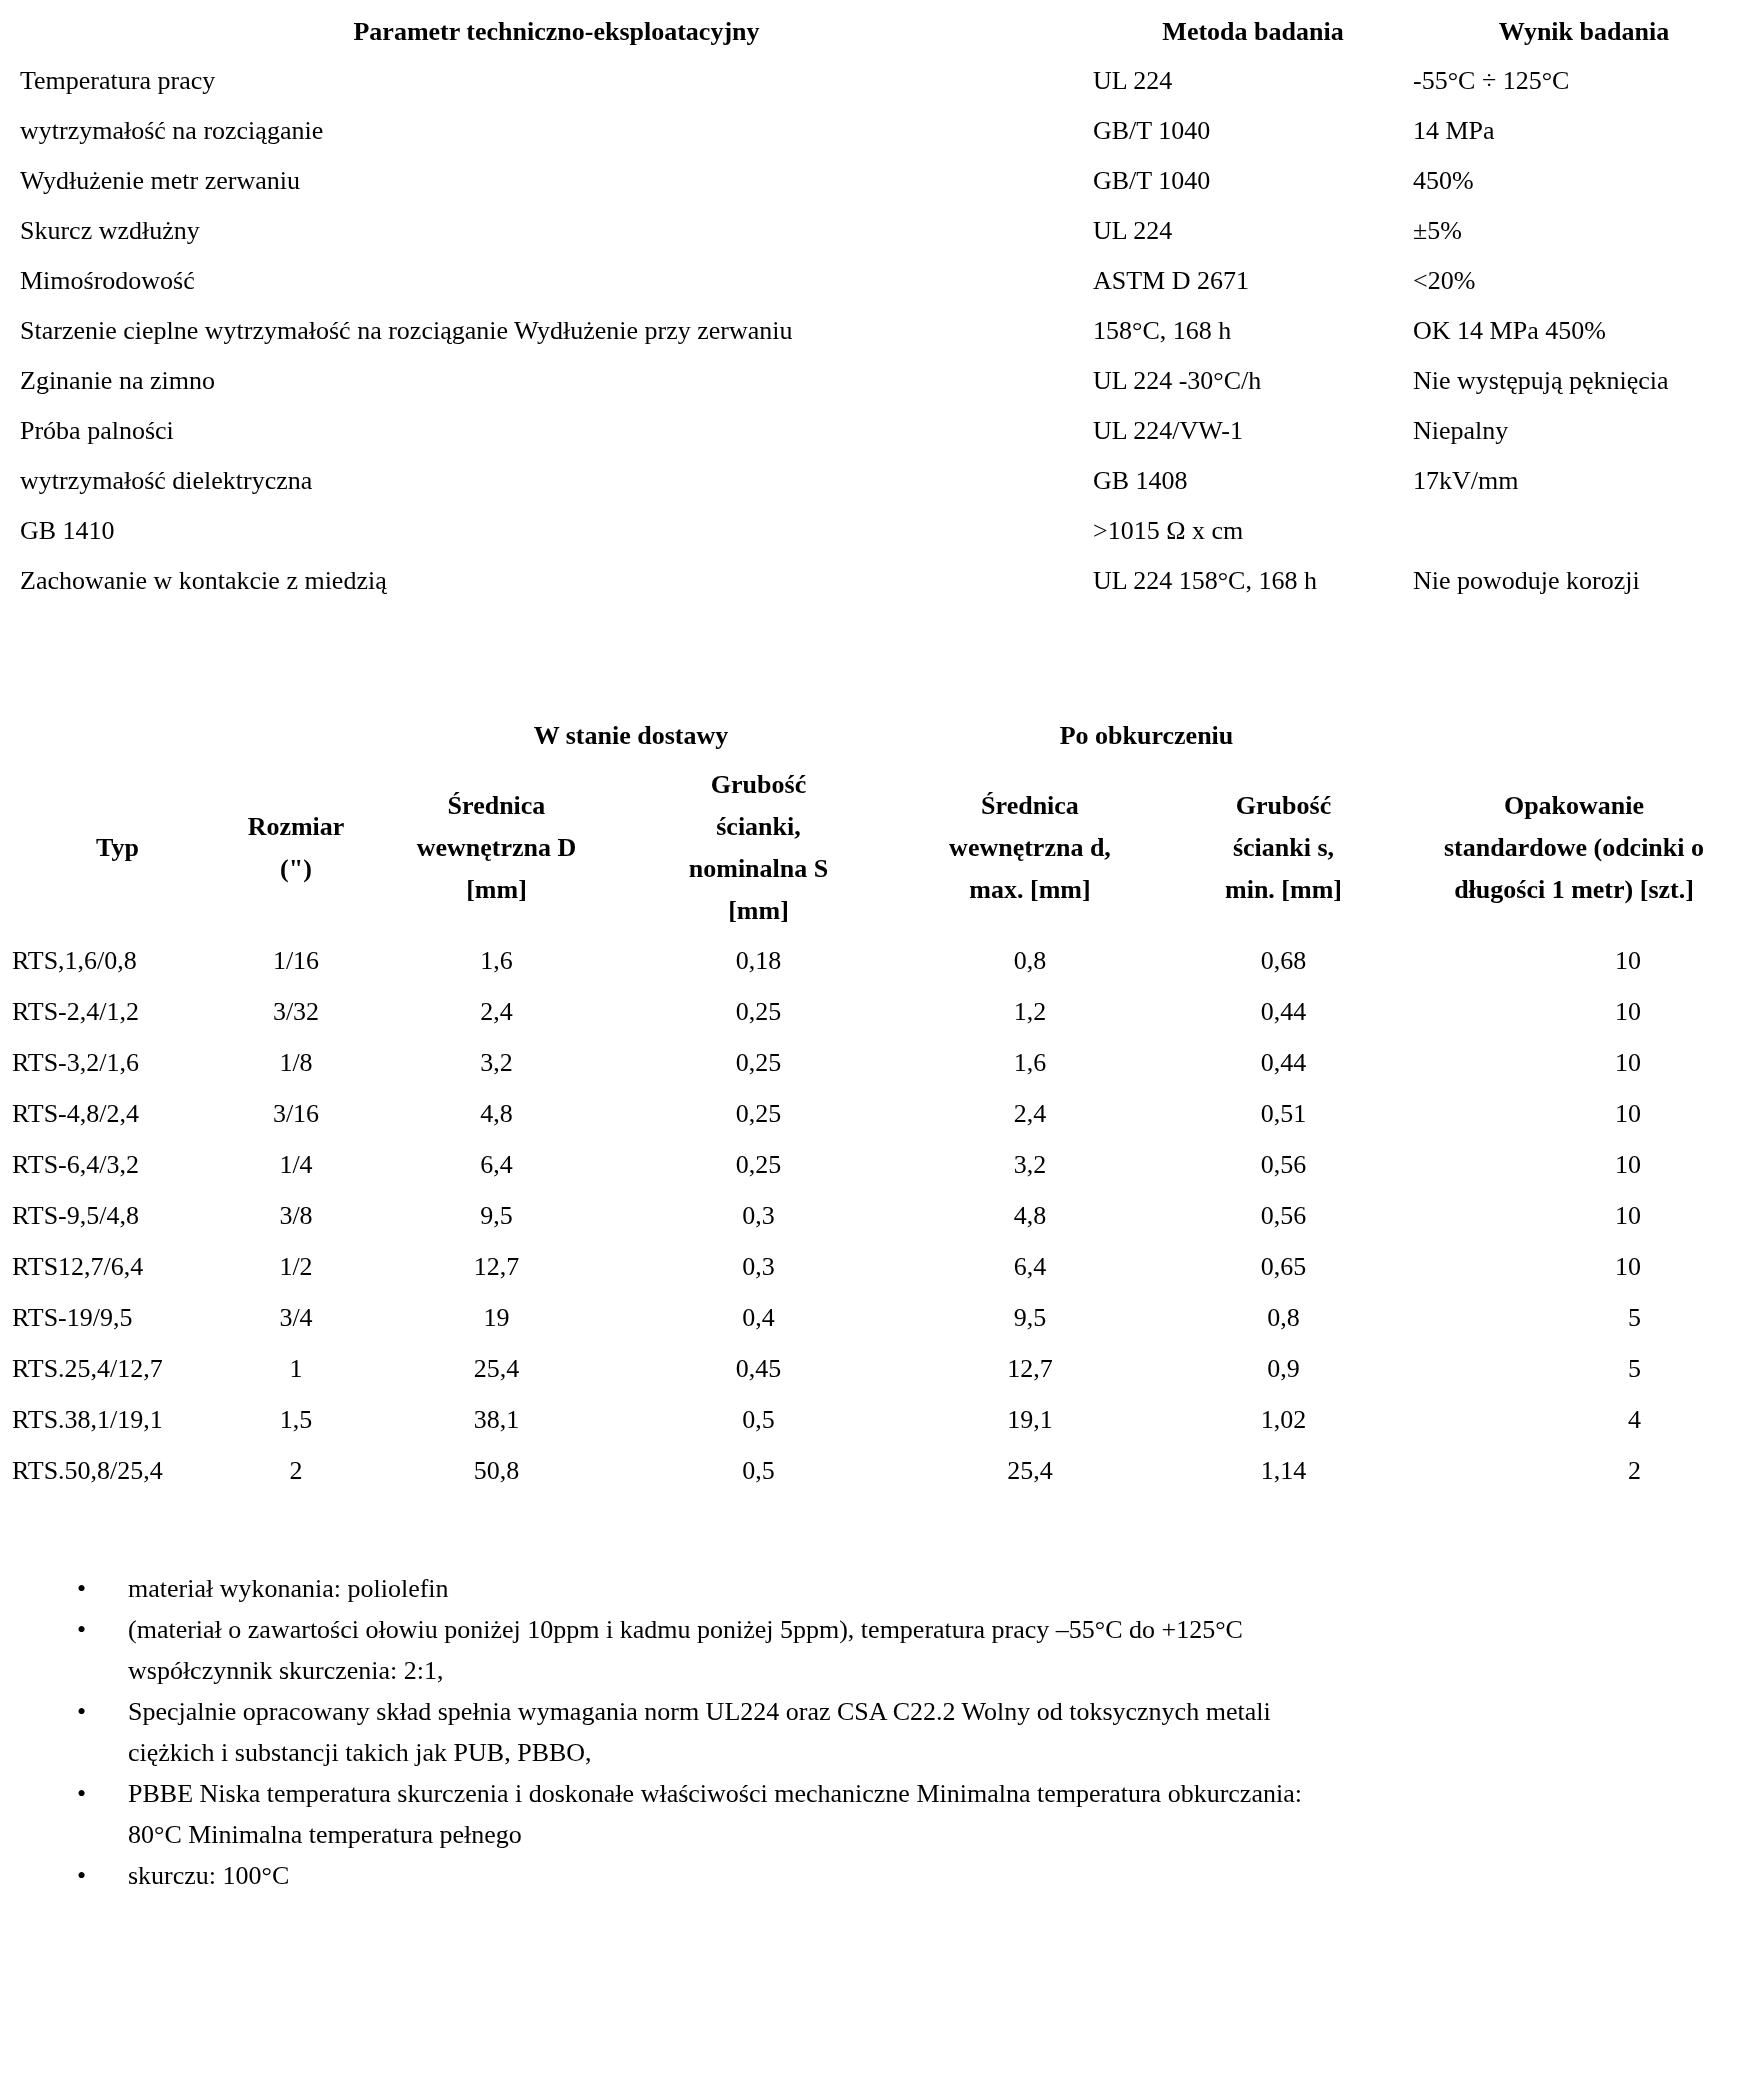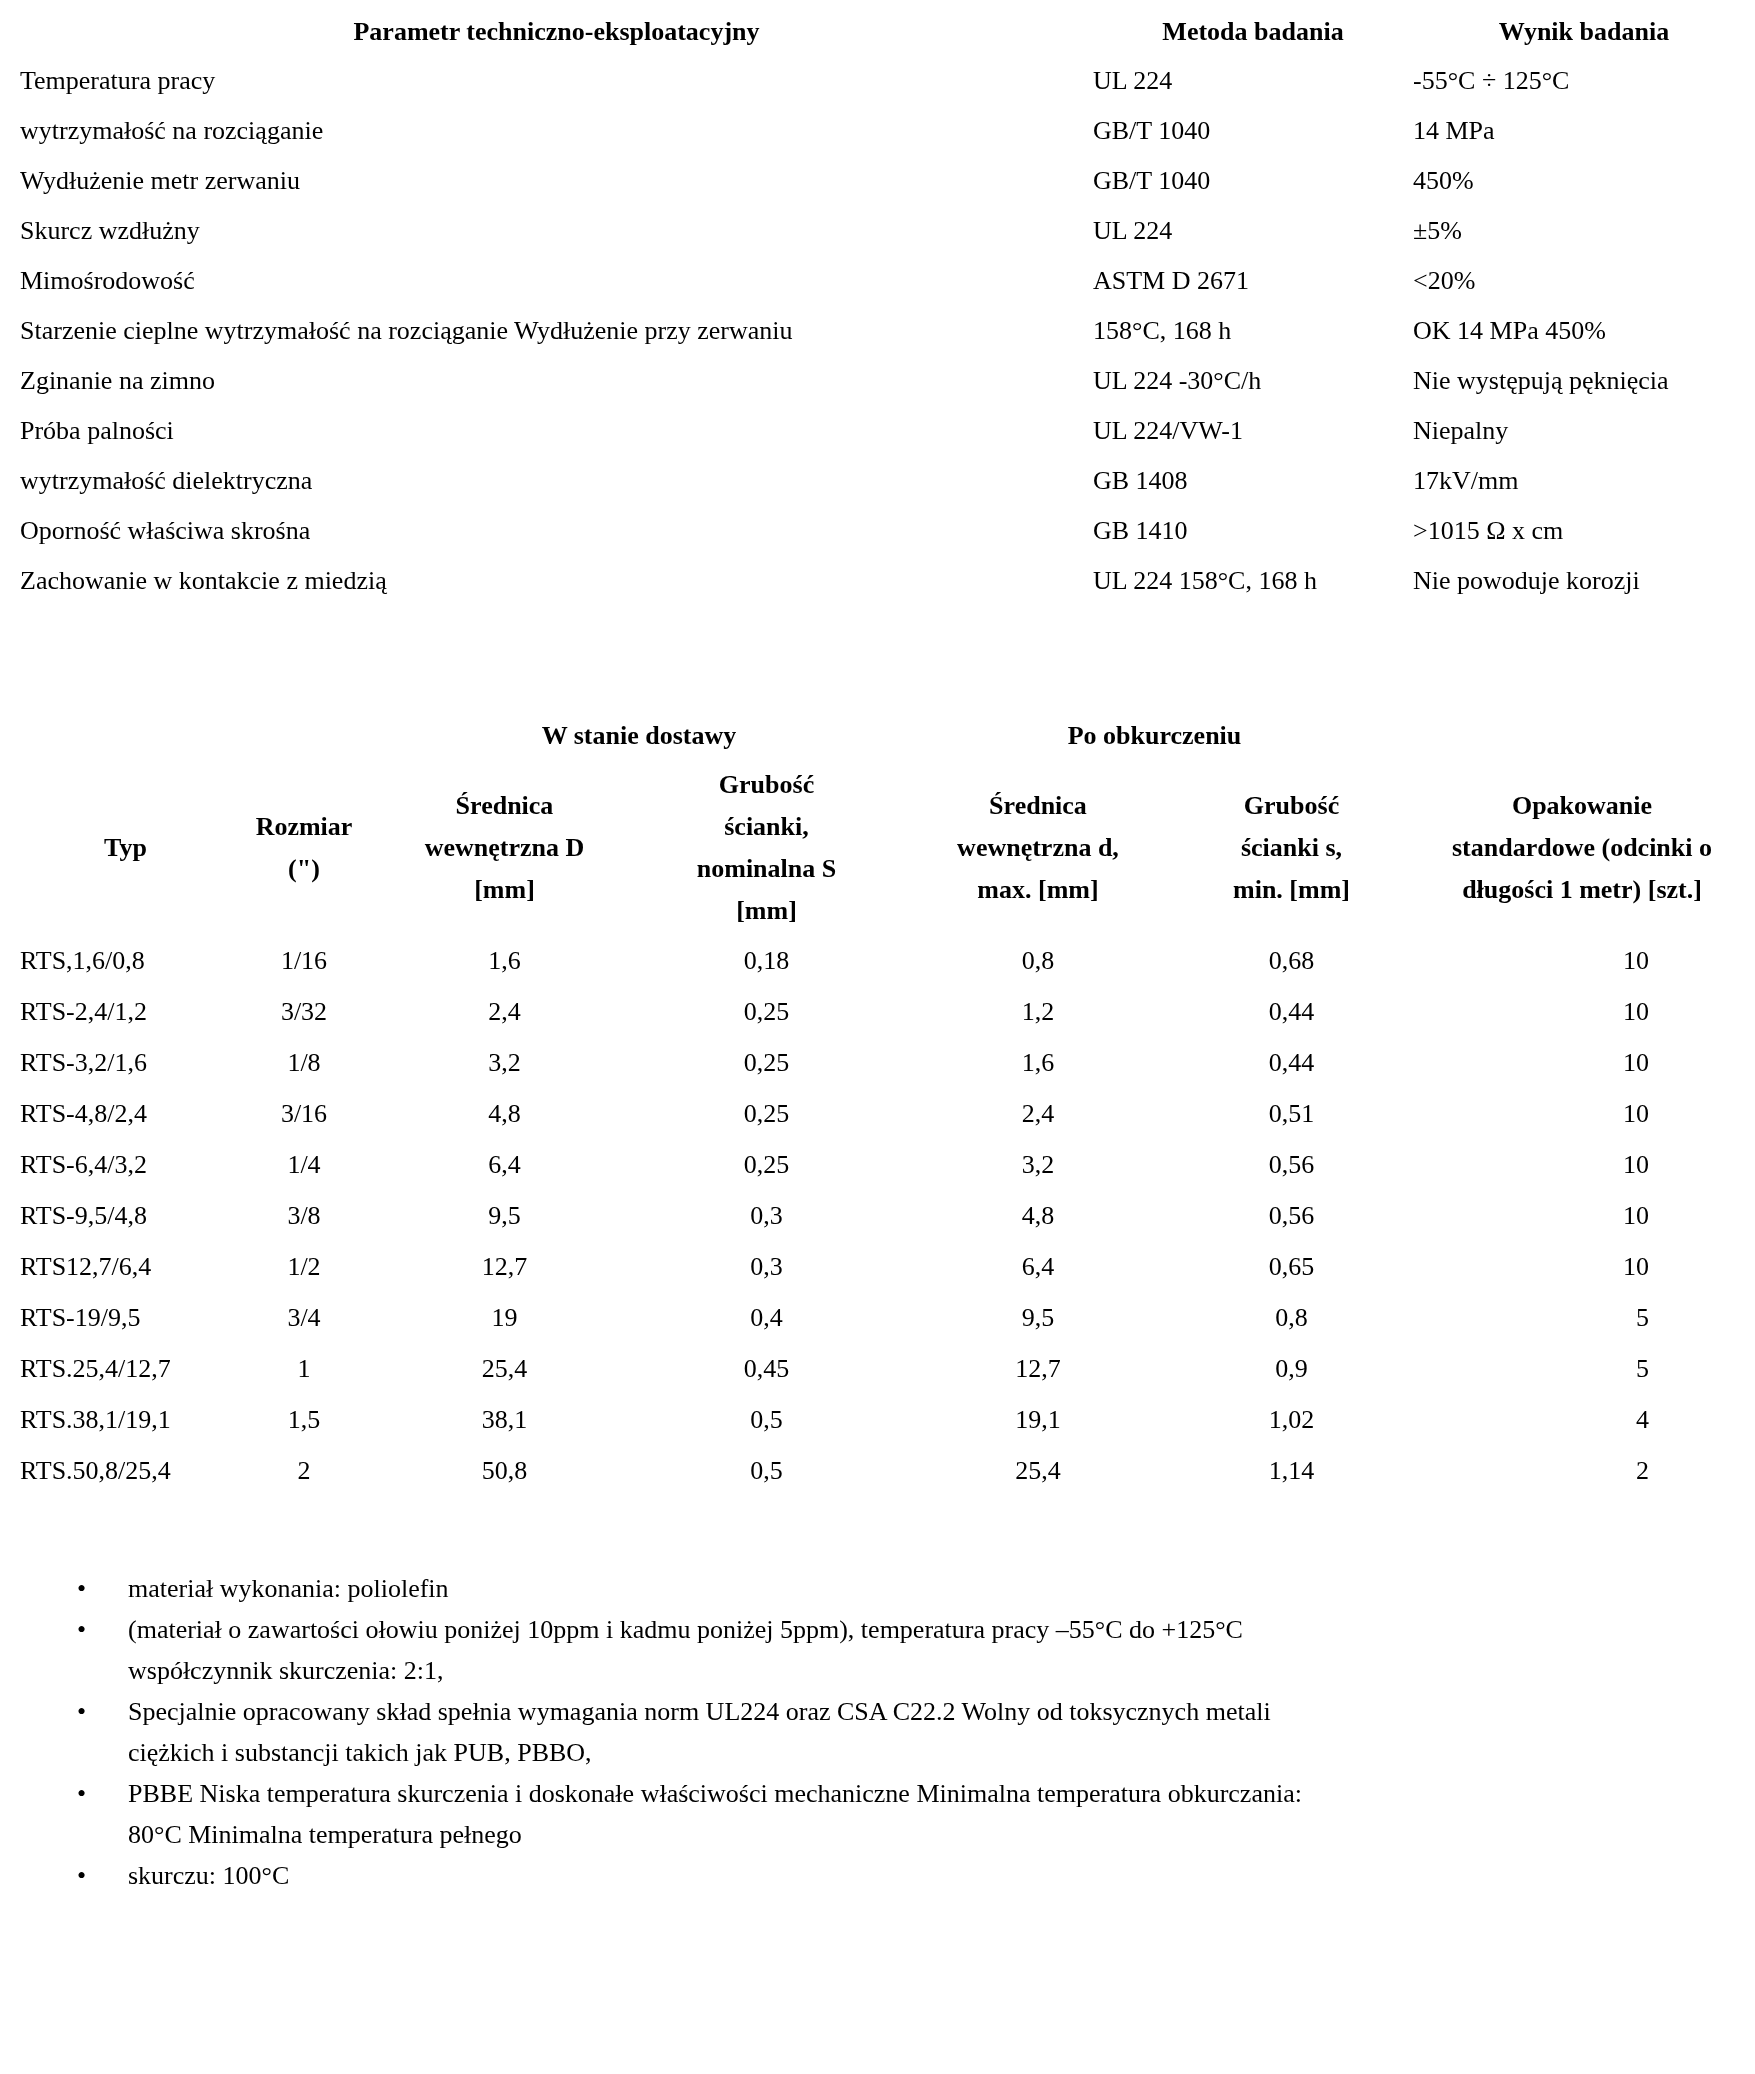--- a/index.html
+++ b/index.html
@@ -13,21 +13,21 @@
   }
 
   
   .params-table{position:absolute;left:20px;top:6.5px;width:1735px;}
   .pt-row{display:grid;grid-template-columns:1073px 320px 342px;height:50px;line-height:50px;white-space:nowrap;}
   .pt-head{height:49px;line-height:49px;font-weight:bold;}
   .pt-head .cell{text-align:center;}
   .pt-row .cell{overflow:visible;}
 
   
-  .size-table{position:absolute;left:20px;top:711px;width:1735px;}
+  .size-table{position:absolute;left:12px;top:711px;width:1735px;}
   .st-cols{grid-template-columns:211px 146px 255px 269px 274px 233px 348px;}
   .st-group{display:grid;height:50px;line-height:50px;}
   .gc{font-weight:bold;text-align:center;white-space:nowrap;}
   .gc.span34{grid-column:3/5;}
   .gc.span56{grid-column:5/7;}
   .st-head{display:grid;height:174px;font-weight:bold;}
   .hcell{display:flex;flex-direction:column;justify-content:center;text-align:center;line-height:42px;white-space:nowrap;}
   .st-row{display:grid;height:51px;line-height:51px;white-space:nowrap;font-family:Liberation Serif, serif;}
   .st-row .col1{text-align:left;}
   .st-row .col2,.st-row .col3,.st-row .col4,.st-row .col5,.st-row .col6{text-align:center;}
@@ -89,21 +89,20 @@
           <div class="cell c1">Próba palności</div>
           <div class="cell c2">UL 224/VW-1</div>
           <div class="cell c3">Niepalny</div>
         </div>
         <div class="pt-row">
           <div class="cell c1">wytrzymałość dielektryczna</div>
           <div class="cell c2">GB 1408</div>
           <div class="cell c3">17kV/mm</div>
         </div>
         <div class="pt-row">
-          <div class="cell c1">Oporność właściwa skrośna</div>
           <div class="cell c2">GB 1410</div>
           <div class="cell c3">&gt;1015 Ω x cm</div>
         </div>
         <div class="pt-row">
           <div class="cell c1">Zachowanie w kontakcie z miedzią</div>
           <div class="cell c2">UL 224 158°C, 168 h</div>
           <div class="cell c3">Nie powoduje korozji</div>
         </div>
       </div>
   </section>

